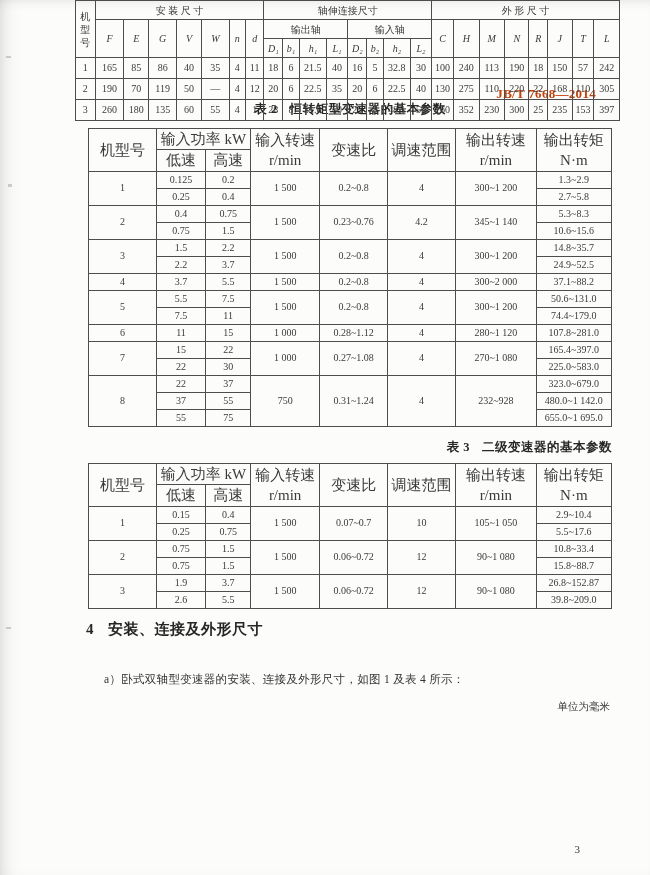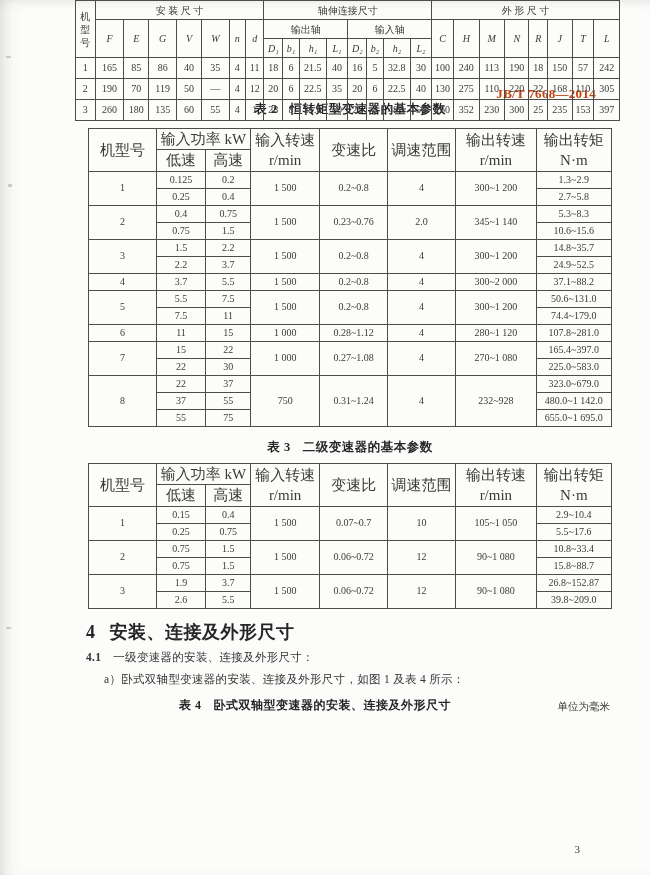--- a/index.html
+++ b/index.html
@@ -39,21 +39,21 @@
   }
   table.basic{left:88px;width:524px;border:1.5px solid #454543;}
   table.basic th{font-size:15px;height:18px;line-height:1.35;}
   table.basic td{font-size:10px;height:16px;line-height:16px;}
   #table4{left:75px;width:545px;border:1.5px solid #454543;}
   #table4 th{font-size:10px;height:18px;line-height:1.3;}
   #table4 td{font-size:10px;height:20px;line-height:20px;}
   th.sym, td.sym{font-style:italic;font-size:10.5px;}
   th.vert{word-break:break-all;white-space:normal;line-height:1.3;padding:2px 4px;font-size:10px;}
   .sec-heading{
-    position:absolute;left:86px;font-weight:bold;font-size:18px;color:#262626;letter-spacing:.5px;
+    position:absolute;left:86px;font-weight:bold;font-size:15px;color:#262626;letter-spacing:.5px;
   }
   .sec-heading .num{margin-right:14px;}
   .para{position:absolute;font-size:11.5px;color:#333;letter-spacing:.3px;}
   .para .num{font-weight:bold;margin-right:12px;}
   .unit-note{position:absolute;top:700px;right:40px;font-size:10.5px;color:#3a3a38;}
   .page-num{position:absolute;top:843px;right:70px;font-size:11px;color:#3a3a38;}
 </style>
 </head>
 <body>
 
@@ -109,21 +109,21 @@
           <td>0.25</td>
           <td>0.4</td>
           <td>2.7~5.8</td>
         </tr>
         <tr>
           <td rowspan="2">2</td>
           <td>0.4</td>
           <td>0.75</td>
           <td rowspan="2">1 500</td>
           <td rowspan="2">0.23~0.76</td>
-          <td rowspan="2">2.0</td>
+          <td rowspan="2">4.2</td>
           <td rowspan="2">345~1 140</td>
           <td>5.3~8.3</td>
         </tr>
         <tr>
           <td>0.75</td>
           <td>1.5</td>
           <td>10.6~15.6</td>
         </tr>
         <tr>
           <td rowspan="2">3</td>
@@ -206,21 +206,21 @@
           <td>480.0~1 142.0</td>
         </tr>
         <tr>
           <td>55</td>
           <td>75</td>
           <td>655.0~1 695.0</td>
         </tr>
       </tbody>
   </table>
 
-  <div class="tbl-caption" style="top:439px;left:88px;width:524px;">
+  <div class="tbl-caption" style="top:439px;left:88px;width:524px;text-align:right;">
     <span class="cap-label">表 3</span><span>二级变速器的基本参数</span>
   </div>
 
   <table id="table3" class="basic" style="top:463px;">
     <colgroup>
       <col style="width:13%">
         <col style="width:9.4%">
         <col style="width:8.6%">
         <col style="width:13.2%">
       <col style="width:13%">
@@ -288,28 +288,22 @@
           <td>2.6</td>
           <td>5.5</td>
           <td>39.8~209.0</td>
         </tr>
       </tbody>
   </table>
 
   <div class="sec-heading" style="top:620px;">
     <span class="num">4</span><span>安装、连接及外形尺寸</span>
   </div>
-  <div class="para" style="top:650px;left:86px;">
-    <span class="num">4.1</span><span>一级变速器的安装、连接及外形尺寸：</span>
-  </div>
   <div class="para" style="top:672px;left:104px;">a）卧式双轴型变速器的安装、连接及外形尺寸，如图 1 及表 4 所示：</div>
 
-  <div class="tbl-caption" style="top:697px;left:75px;width:480px;font-size:12px;">
-    <span class="cap-label">表 4</span><span>卧式双轴型变速器的安装、连接及外形尺寸</span>
-  </div>
   <div class="unit-note">单位为毫米</div>
 
   <table id="table4">
     <colgroup>
       <col style="width:3.7%">
       <col style="width:5.4%">
         <col style="width:4.7%">
         <col style="width:5.2%">
         <col style="width:4.7%">
         <col style="width:5.2%">

